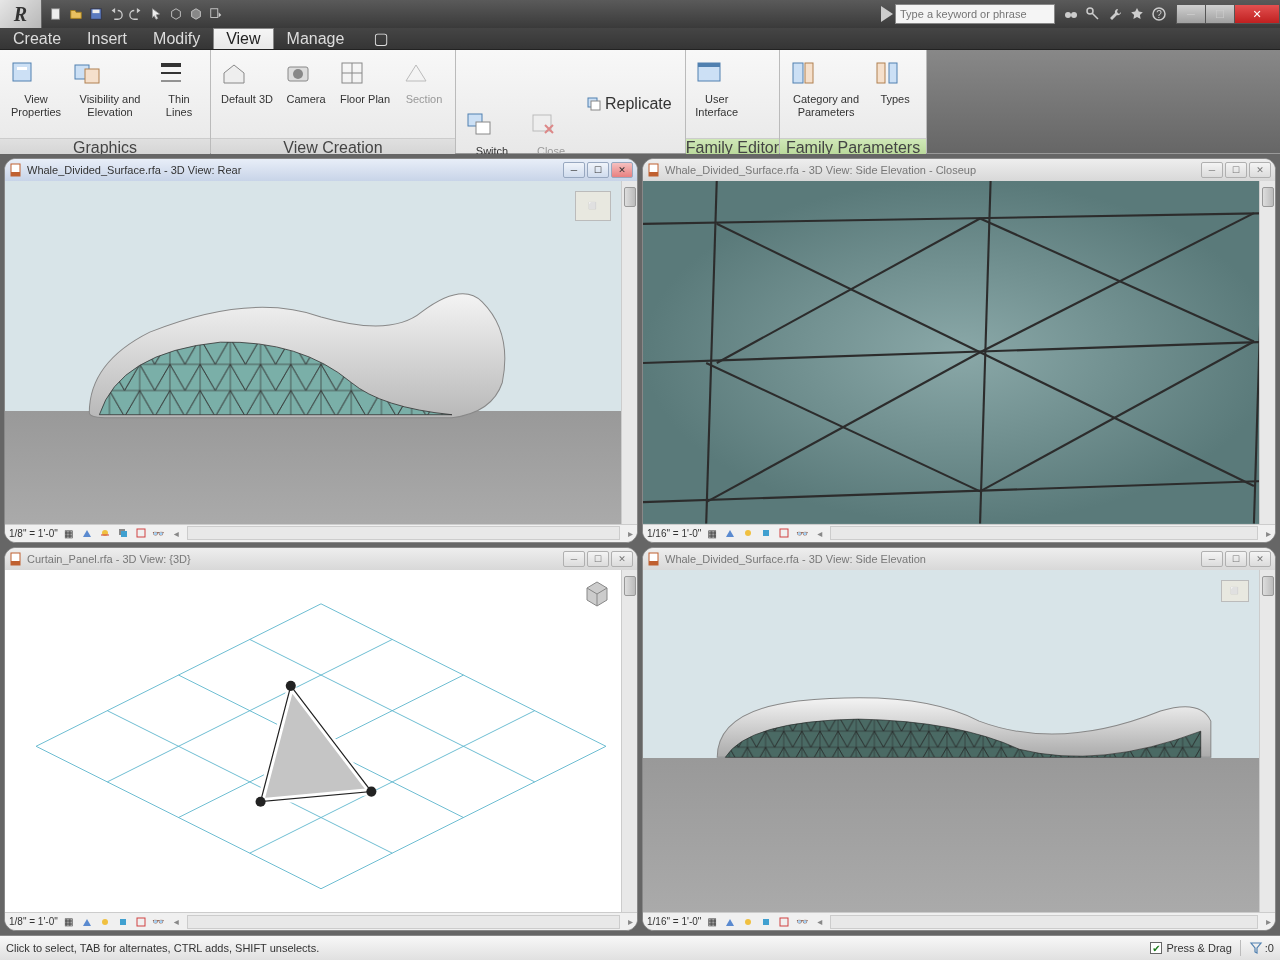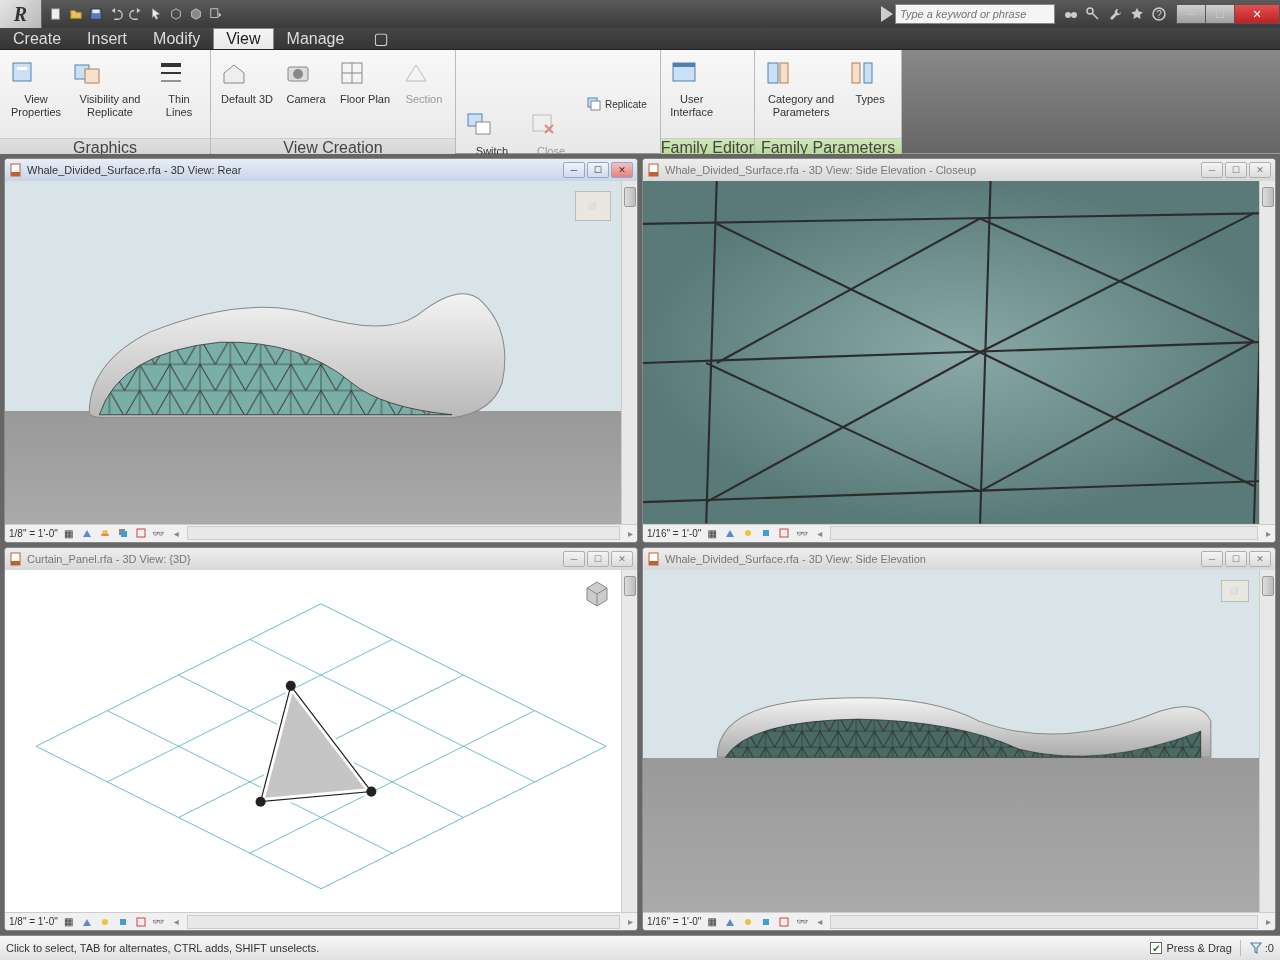--- a/index.html
+++ b/index.html
@@ -6,21 +6,21 @@
 body { width: 1280px; height: 960px; background: #4a4a4a; overflow: hidden; display: flex; flex-direction: column; }
 
 
 .titlebar { height: 28px; background: linear-gradient(to bottom, #5a5a5a, #3a3a3a); display: flex; align-items: center; color: #ccc; }
 .app-icon { width: 42px; height: 28px; background: linear-gradient(135deg, #e6e6e6, #b8b8b8); display: flex; align-items: center; justify-content: center; font-family: Georgia, serif; font-style: italic; font-weight: bold; font-size: 20px; color: #333; border-right: 1px solid #666; }
 .qat { display: flex; gap: 0; margin-left: 4px; }
 .qat-btn { width: 20px; height: 20px; display: flex; align-items: center; justify-content: center; border: 1px solid transparent; cursor: pointer; }
 .qat-btn svg { width: 14px; height: 14px; }
 .search-area { margin-left: auto; display: flex; align-items: center; gap: 2px; margin-right: 4px; }
 .search-trig { width: 12px; height: 16px; background: #ccc; clip-path: polygon(0 0, 100% 50%, 0 100%); }
-.search-input { width: 160px; height: 20px; background: #f5f5f5; border: 1px solid #888; padding: 0 4px; font-style: italic; font-size: 11px; color: #888; }
+.search-input { width: 160px; height: 20px; background: #f5f5f5; border: 1px solid #888; padding: 0 4px; font-size: 11px; color: #888; }
 .title-tools { display: flex; gap: 2px; margin: 0 4px; }
 .title-tool { width: 20px; height: 20px; display: flex; align-items: center; justify-content: center; cursor: pointer; }
 .window-controls { display: flex; }
 .win-btn { width: 30px; height: 20px; background: linear-gradient(to bottom, #d0d0d0, #a0a0a0); border: 1px solid #555; display: flex; align-items: center; justify-content: center; font-size: 11px; cursor: pointer; margin-left: -1px; }
 .win-btn.close { width: 46px; background: linear-gradient(to bottom, #e35050, #c02020); color: #fff; }
 
 
 .menu-row { height: 22px; background: linear-gradient(to bottom, #454545, #353535); display: flex; align-items: stretch; border-bottom: 1px solid #222; }
 .menu-tab { padding: 0 12px; display: flex; align-items: center; font-size: 16px; color: #ddd; cursor: pointer; border: 1px solid transparent; }
 .menu-tab.active { background: linear-gradient(to bottom, #f5f5f5, #e8e8e8); color: #222; border: 1px solid #888; border-bottom: none; }
@@ -30,28 +30,28 @@
 .ribbon { height: 104px; background: linear-gradient(to bottom, #f8f8f8, #e8e8e8); display: flex; border-bottom: 1px solid #999; flex-shrink: 0; }
 .ribbon-group { display: flex; flex-direction: column; border-right: 1px solid #bbb; }
 .ribbon-group.fe .group-label { background: linear-gradient(to bottom, #d0e8b8, #b8d898); }
 .ribbon-btns { flex: 1; display: flex; align-items: center; padding: 2px 4px; }
 .rbtn { display: flex; flex-direction: column; justify-content: flex-start; width: 64px; height: 84px; padding: 4px 2px; cursor: pointer; font-size: 11px; color: #333; text-align: center; border: 1px solid transparent; }
 .rbtn.disabled { color: #999; cursor: default; }
 .rbtn.narrow { width: 54px; }
 .rbtn.wide { width: 84px; }
 .rbtn-icon { width: 32px; height: 32px; margin-bottom: 4px; display: flex; align-items: center; justify-content: center; }
 .rbtn-label { line-height: 1.2; }
-.rbtn-small { display: flex; align-items: center; height: 22px; padding: 0 6px; font-size: 10px; color: #333; cursor: pointer; gap: 4px; border: 1px solid transparent; margin-top: 39px; }
+.rbtn-small { display: flex; align-items: center; height: 22px; padding: 0 6px; font-size: 16px; color: #333; cursor: pointer; gap: 4px; border: 1px solid transparent; margin-top: 39px; }
 .rbtn-small-col { display: flex; flex-direction: column; padding: 2px; }
 .group-label { height: 18px; font-size: 16px; color: #444; display: flex; align-items: center; justify-content: center; background: linear-gradient(to bottom, #e0e0e0, #d4d4d4); border-top: 1px solid #ccc; text-decoration: underline; }
 .ribbon-filler { flex: 1; background: linear-gradient(to bottom, #888, #666); }
 
 
 .workspace { flex: 1; background: #666; padding: 4px; display: grid; grid-template-columns: 1fr 1fr; grid-template-rows: 1fr 1fr; gap: 4px; overflow: hidden; }
-.view-window { background: #eee; border: 1px solid #888; display: flex; flex-direction: column; border-radius: 4px; overflow: hidden; }
+.view-window { background: #eee; border: 1px solid #888; display: flex; flex-direction: column; border-radius: 12px; overflow: hidden; }
 .view-titlebar { height: 22px; background: linear-gradient(to bottom, #e8eef8, #c8d4e8); display: flex; align-items: center; padding: 0 4px; gap: 4px; font-size: 11px; color: #333; }
 .view-window.inactive .view-titlebar { background: linear-gradient(to bottom, #eeeeee, #d8d8d8); color: #777; }
 .view-wincontrols { margin-left: auto; display: flex; gap: 2px; }
 .view-winbtn { width: 22px; height: 16px; background: linear-gradient(to bottom, #f0f4fa, #d0dcee); border: 1px solid #98a8c0; border-radius: 2px; display: flex; align-items: center; justify-content: center; font-size: 9px; cursor: pointer; }
 .view-winbtn.close { background: linear-gradient(to bottom, #f5c0c0, #e88080); }
 .view-window.inactive .view-winbtn { background: linear-gradient(to bottom, #f4f4f4, #dcdcdc); border-color: #b0b0b0; }
 .view-canvas { flex: 1; position: relative; overflow: hidden; }
 .view-statusbar { height: 18px; background: #f0f0f0; border-top: 1px solid #ccc; display: flex; align-items: center; padding: 0 4px; gap: 4px; font-size: 10px; color: #333; }
 .view-scroll-v { position: absolute; right: 0; top: 0; bottom: 0; width: 16px; background: #e8e8e8; border-left: 1px solid #ccc; display: flex; flex-direction: column; align-items: center; }
 .scroll-thumb { width: 12px; height: 20px; background: linear-gradient(to right, #ddd, #bbb); border: 1px solid #999; border-radius: 2px; margin-top: 40%; }
@@ -198,21 +198,21 @@
 Properties</div>
       </div>
       <div class="rbtn wide">
         <div class="rbtn-icon">
             <svg width="28" height="28" viewBox="0 0 28 28">
               <rect x="2" y="6" width="14" height="14" fill="#cce0f5" stroke="#5080b0"></rect>
               <rect x="12" y="10" width="14" height="14" fill="#f5e0cc" stroke="#b08050"></rect>
             </svg>
           </div>
         <div class="rbtn-label">Visibility and
-Replicate</div>
+Elevation</div>
       </div>
       <div class="rbtn narrow">
         <div class="rbtn-icon">
             <svg width="28" height="28" viewBox="0 0 28 28">
               <line x1="4" y1="6" x2="24" y2="6" stroke="#333" stroke-width="4"></line>
               <line x1="4" y1="14" x2="24" y2="14" stroke="#333" stroke-width="2"></line>
               <line x1="4" y1="22" x2="24" y2="22" stroke="#333" stroke-width="1"></line>
             </svg>
           </div>
         <div class="rbtn-label">Thin Lines</div>

